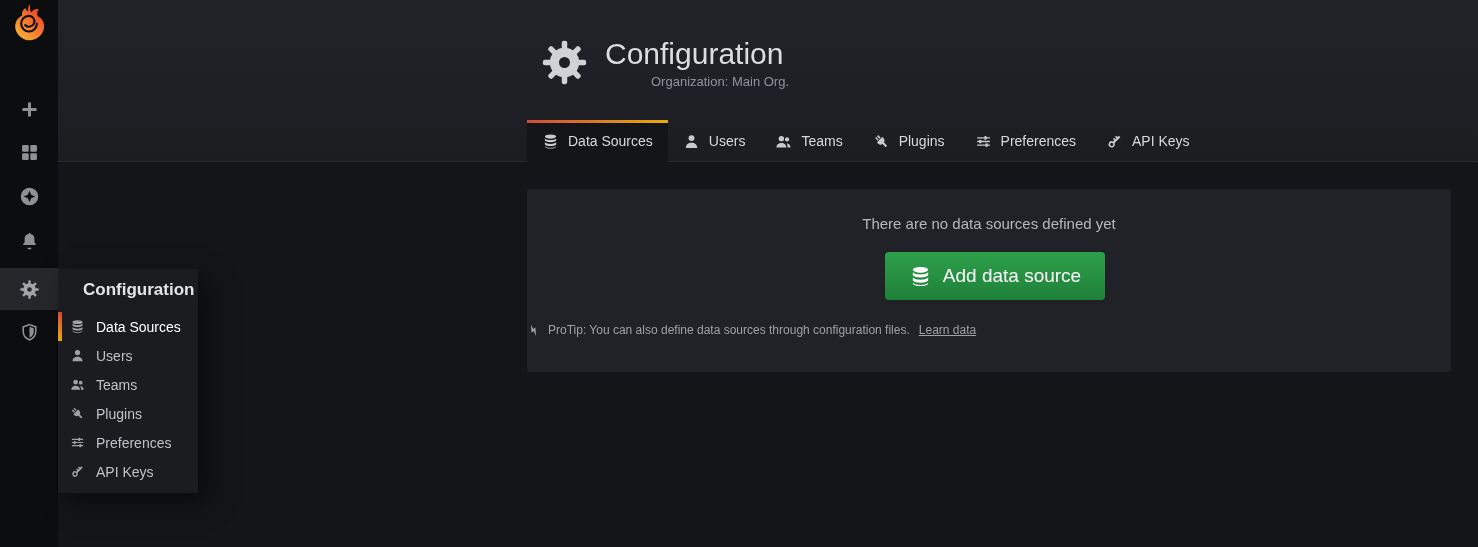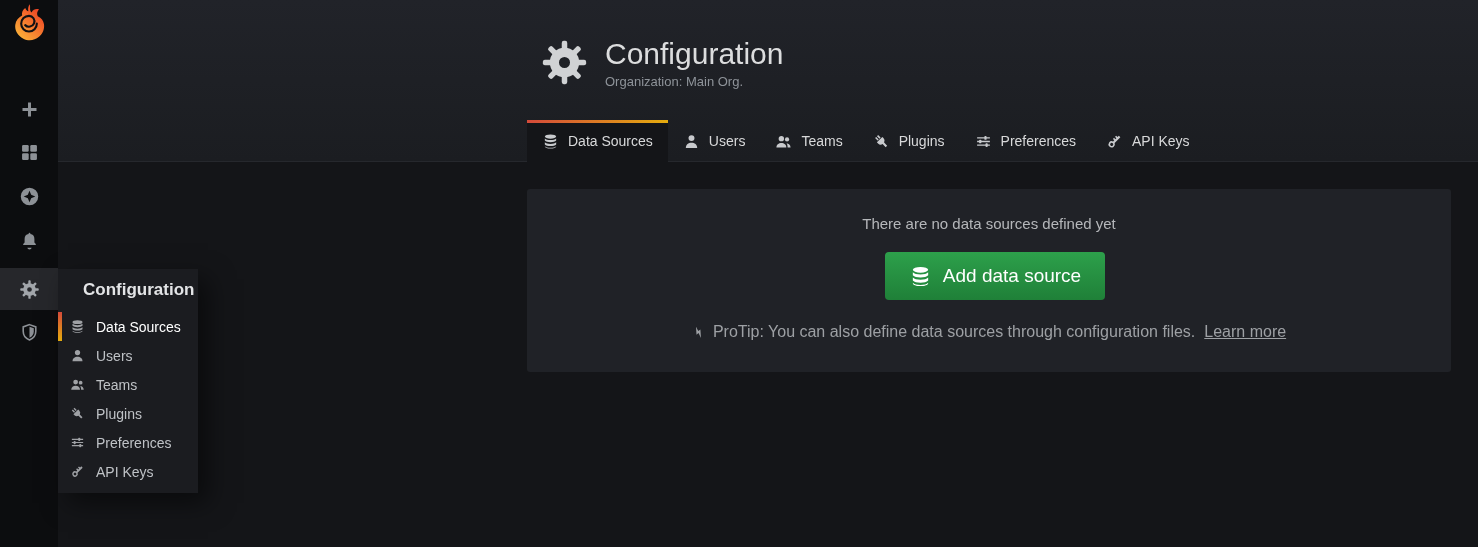--- a/index.html
+++ b/index.html
@@ -47,21 +47,21 @@
   
   .header {
     position:absolute; left:58px; top:0; right:0; height:162px;
     background:linear-gradient(#212329, #1b1d21);
     border-bottom:1px solid #26282d;
   }
   .page-header { position:absolute; left:482px; top:38px; display:flex; gap:16px; }
   .ph-gear { width:49px; height:49px; color:#d0d2d4; flex:none; }
   .ph-gear svg { width:100%; height:100%; }
   .ph-title { font-size:30px; font-weight:500; color:#dcddde; line-height:32px; }
-  .ph-sub { font-size:13px; color:#8e9399; margin-top:4px; }
+  .ph-sub { font-size:13px; color:#8e9399; margin-top:4px;margin-left:46px; }
 
   
   .tabs { position:absolute; left:469px; bottom:-1px; display:flex; height:42px; }
   .tab {
     position:relative; display:flex; align-items:center; gap:9px;
     padding:0 15px; font-size:14px; color:#d8d9da; cursor:pointer; white-space:nowrap;
   }
   .tab .t-icon { width:17px; height:17px; color:#c8cacd; flex:none; }
   .tab .t-icon svg { width:100%; height:100%; }
   .tab.active { background:#141518; }
@@ -80,22 +80,22 @@
   .add-btn {
     display:flex; align-items:center; gap:11px; height:48px; padding:0 24px;
     background:linear-gradient(180deg, #2da04b, #1f8038);
     color:#ffffff; font-size:19px; font-weight:500;
     font-family:"Liberation Sans", sans-serif;
     border:none; border-radius:4px; cursor:pointer;margin-left:12px;
   }
   .add-btn .b-icon { width:23px; height:23px; }
   .add-btn .b-icon svg { width:100%; height:100%; }
   .protip {
-    display:flex; justify-content:center; align-items:center; gap:7px;
-    margin-top:23px; font-size:16px; color:#9da0a4;
+    display:flex; justify-content:flex-start; align-items:center; gap:7px;
+    margin-top:23px; font-size:12px; color:#9da0a4;
   }
   .protip .p-icon { width:14px; height:14px; color:#9da0a4; flex:none; }
   .protip .p-icon svg { width:100%; height:100%; }
   .protip a { color:#9da0a4; text-decoration:underline; margin-left:2px; cursor:pointer; }
 </style>
 </head>
 <body>
 
 <svg width="0" height="0" style="position:absolute">
   <defs>
@@ -365,15 +365,15 @@
     </button>
   </div>
 
   <div class="protip">
     <span class="p-icon">
         <svg viewBox="0 0 24 24">
           <use href="#ic-bolt"></use>
         </svg>
       </span>
     <span>ProTip: You can also define data sources through configuration files.</span>
-    <a>Learn more</a>
+    <a>Learn data</a>
   </div>
 </main>
 
 </body></html>

